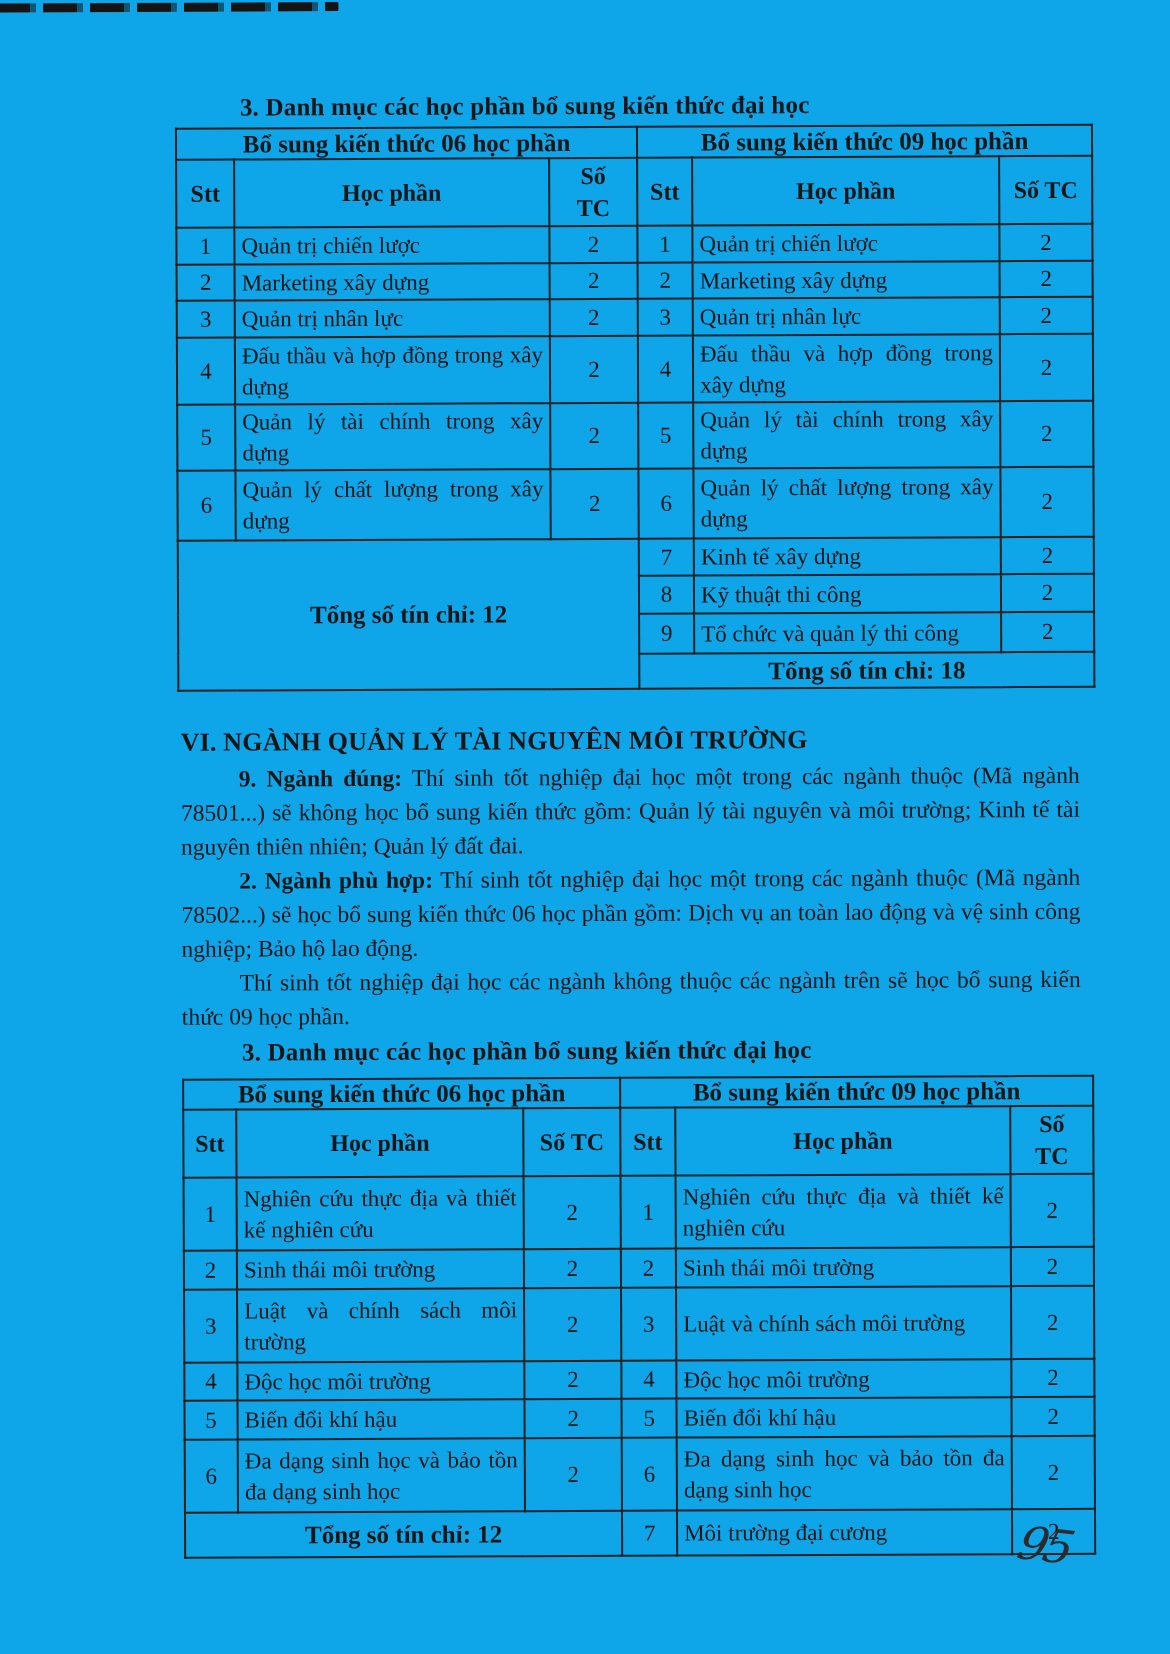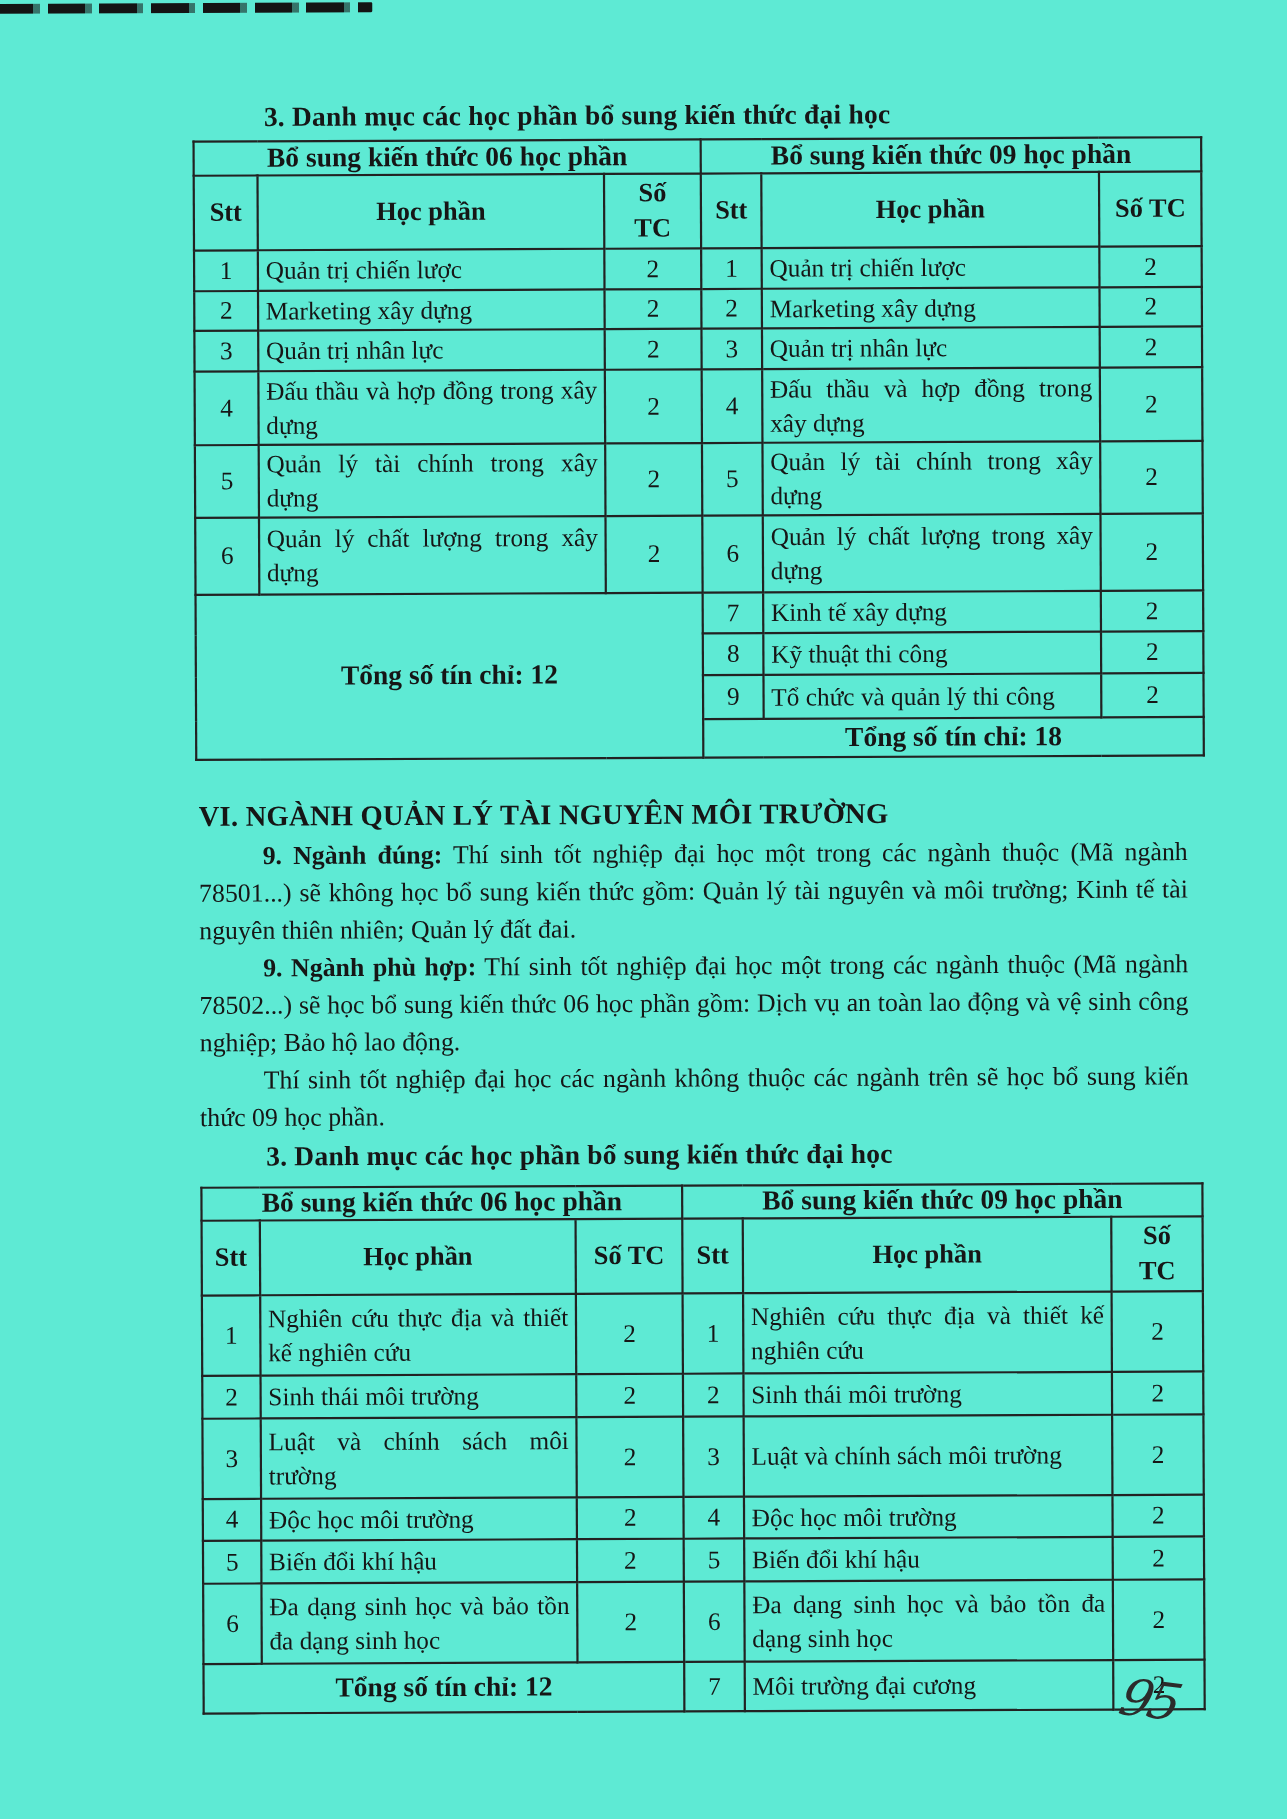--- a/index.html
+++ b/index.html
@@ -1,19 +1,19 @@
 <!DOCTYPE html>
 <html><head>
 <meta charset="utf-8">
 <style>
   html,body{margin:0;padding:0;background:#e8e8e8;}
   .page{
     position:relative;
     width:1170px;height:1654px;
-    background:#5eead4;
+    background:#0ea5e9;
     overflow:hidden;
     font-family:"Liberation Serif","DejaVu Serif",serif;
     color:#161616;
   }
   .content{
     position:absolute;inset:0;
     transform:rotate(-0.25deg);
     transform-origin:50% 50%;
   }
   
@@ -160,21 +160,21 @@
       </tr>
       <tr style="height:35px">
         <td colspan="3" class="total">Tổng số tín chỉ: 18</td>
       </tr>
     </tbody>
       </table>
 
     <div class="textblock">
       <div class="vi-heading">VI. NGÀNH QUẢN LÝ TÀI NGUYÊN MÔI TRƯỜNG</div>
       <p><span class="b">9. Ngành đúng:</span> <span>Thí sinh tốt nghiệp đại học một trong các ngành thuộc (Mã ngành 78501...) sẽ không học bổ sung kiến thức gồm: Quản lý tài nguyên và môi trường; Kinh tế tài nguyên thiên nhiên; Quản lý đất đai.</span></p>
-      <p><span class="b">9. Ngành phù hợp:</span> <span>Thí sinh tốt nghiệp đại học một trong các ngành thuộc (Mã ngành 78502...) sẽ học bổ sung kiến thức 06 học phần gồm: Dịch vụ an toàn lao động và vệ sinh công nghiệp; Bảo hộ lao động.</span></p>
+      <p><span class="b">2. Ngành phù hợp:</span> <span>Thí sinh tốt nghiệp đại học một trong các ngành thuộc (Mã ngành 78502...) sẽ học bổ sung kiến thức 06 học phần gồm: Dịch vụ an toàn lao động và vệ sinh công nghiệp; Bảo hộ lao động.</span></p>
       <p><span>Thí sinh tốt nghiệp đại học các ngành không thuộc các ngành trên sẽ học bổ sung kiến thức 09 học phần.</span></p>
       <div class="vi-heading" style="font-size:25px;margin-top:2px;padding-left:60px;">3. Danh mục các học phần bổ sung kiến thức đại học</div>
     </div>
 
     <table class="doc t2">
       <colgroup>
         <col style="width:53px">
           <col style="width:287px">
           <col style="width:97px">
         <col style="width:55px">

